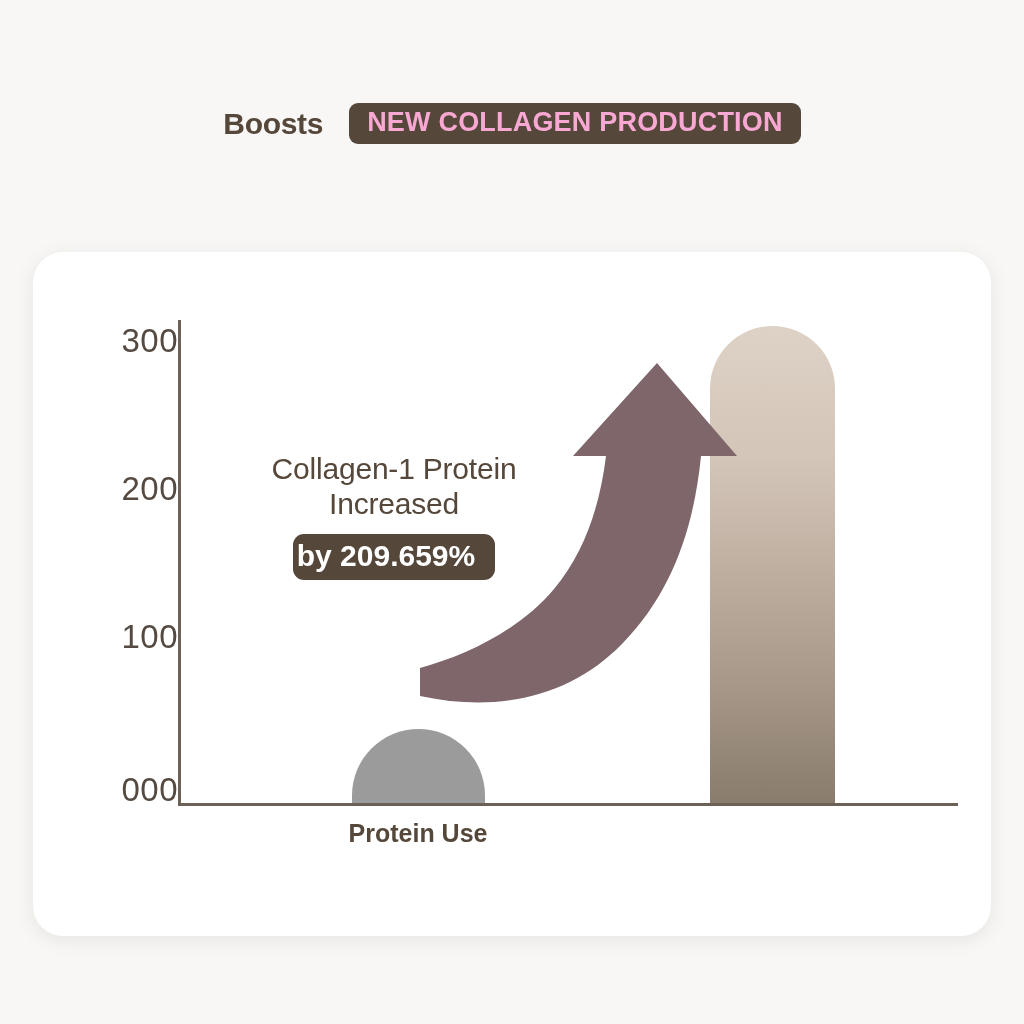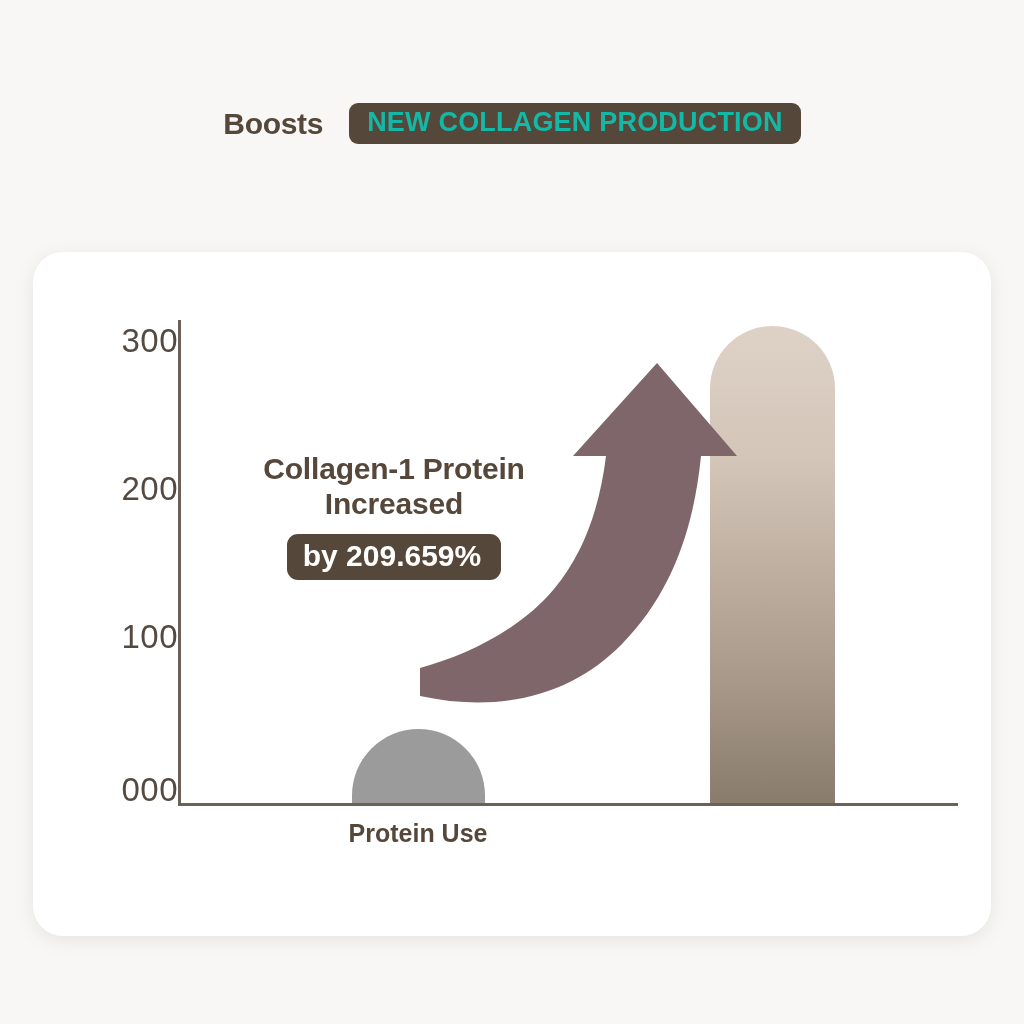--- a/index.html
+++ b/index.html
@@ -46,21 +46,21 @@
     border-radius: 16px;
   }
   .subtitle-word {
     font-size: 30px;
     font-weight: bold;
     color: #554739;
     letter-spacing: -0.3px;
   }
   .subtitle-badge {
     background: #554739;
-    color: #14b8a6;
+    color: #f9a8d4;
     font-size: 27px;
     font-weight: bold;
     letter-spacing: 0.2px;
     padding: 6px 18px 8px 18px;
     border-radius: 9px;
     line-height: 1.0;
     white-space: nowrap;
     margin-left: 12px;
   }
 
@@ -163,33 +163,33 @@
   
   .annotation {
     position: absolute;
     left: 196px;
     top: 200px;
     width: 330px;
     text-align: center;
   }
   .annot-line {
     font-size: 30px;
-    font-weight: bold;
+    font-weight: normal;
     color: #554739;
     line-height: 1.16;
     letter-spacing: -0.2px;
   }
   .annot-badge {
     display: inline-block;
     margin-top: 12px;
     background: #554739;
     color: #ffffff;
     font-size: 30px;
     font-weight: bold;
-    padding: 7px 20px 9px 16px;
+    padding: 7px 20px 9px 4px;
     border-radius: 11px;
     line-height: 1.0;
     white-space: nowrap;
   }
 </style>
 </head>
 <body>
 
 <div class="page">
 

